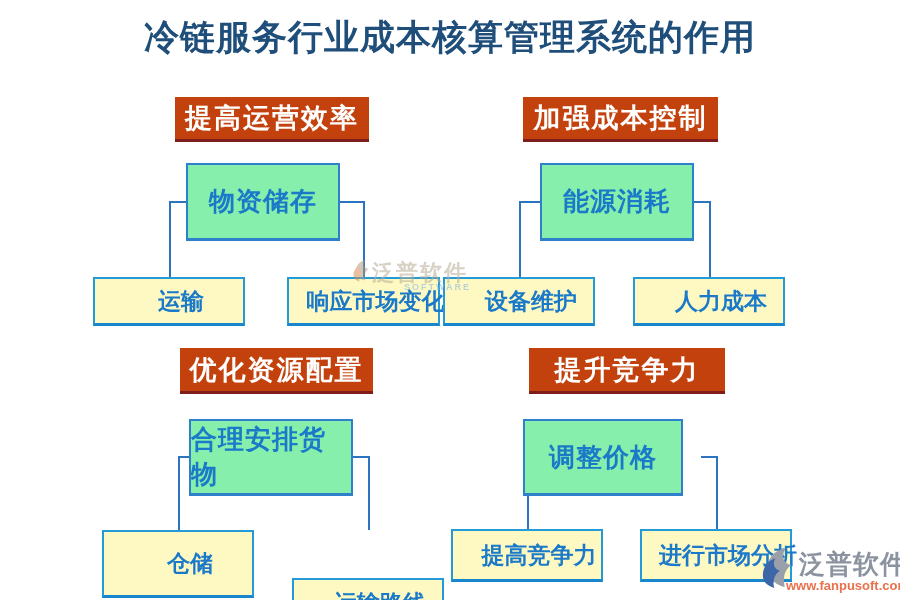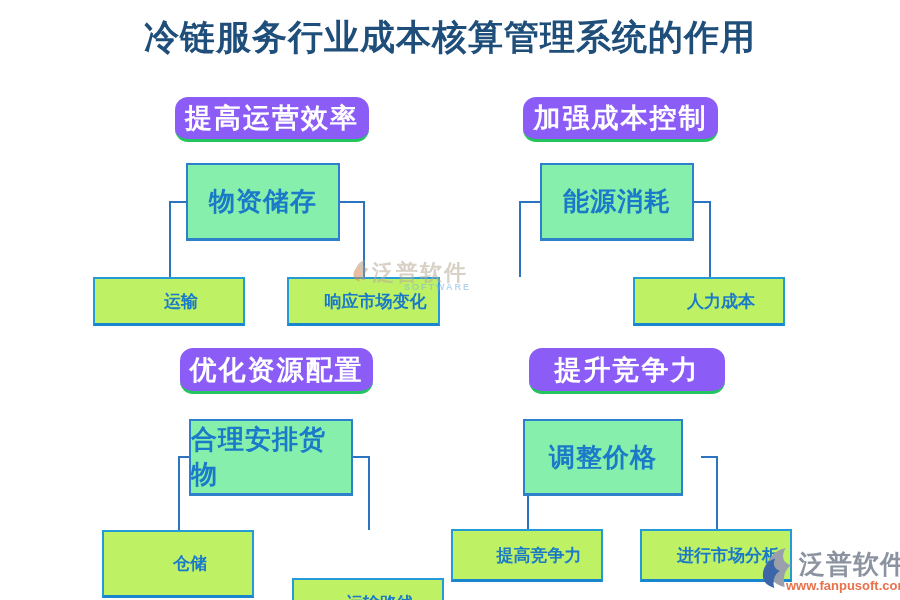--- a/index.html
+++ b/index.html
@@ -5,33 +5,33 @@
   html,body{margin:0;padding:0;background:#ffffff;}
   .stage{
     position:relative;width:900px;height:600px;background:#ffffff;overflow:hidden;
     font-family:"Liberation Serif","DejaVu Serif",serif;
   }
   .title{
     position:absolute;top:14px;left:0;width:100%;text-align:center;
     font-size:35px;font-weight:bold;color:#1e4e79;letter-spacing:1px;
   }
   .hdr{
-    position:absolute;background:#8b5cf6;border-bottom:3px solid #22c55e;
+    position:absolute;background:#c2410c;border-bottom:3px solid #7f1d1d;
     color:#ffffff;display:flex;align-items:center;justify-content:center;
-    font-size:27px;font-weight:bold;letter-spacing:2px;box-sizing:border-box;border-radius:13px;
+    font-size:27px;font-weight:bold;letter-spacing:2px;box-sizing:border-box;
   }
   .parent-box{
     position:absolute;background:#86efac;border:2px solid #2e80cb;border-bottom-width:3px;
     color:#1a79c8;display:flex;align-items:center;justify-content:center;
     font-size:26px;font-weight:bold;letter-spacing:1px;box-sizing:border-box;
   }
   .child-box{
-    position:absolute;background:#bef264;border:2px solid #249bd7;border-bottom:3px solid #1886cd;
+    position:absolute;background:#fef9c3;border:2px solid #249bd7;border-bottom:3px solid #1886cd;
     color:#1a79c8;display:flex;align-items:center;justify-content:center;
-    font-size:17px;font-weight:bold;box-sizing:border-box;white-space:nowrap;padding-left:24px;
+    font-size:23px;font-weight:bold;box-sizing:border-box;white-space:nowrap;padding-left:24px;
   }
   .hline{position:absolute;border-top:2px solid #2d74c0;height:0;}
   .vline{position:absolute;border-left:2px solid #2d74c0;width:0;}
   .wm-center{
     position:absolute;left:352px;top:258px;display:flex;align-items:flex-start;
     opacity:0.55;pointer-events:none;
   }
   .wm-center .wm-brand{
     font-size:22px;font-weight:bold;color:#b9ad97;letter-spacing:2px;
   }
@@ -65,20 +65,21 @@
   <div class="parent-box" style="left:186px;top:163px;width:154px;height:78px;">物资储存</div>
   <div class="child-box" style="left:93px;top:277px;width:152px;height:49px;">运输</div>
   <div class="child-box" style="left:287px;top:277px;width:153px;height:49px;">响应市场变化</div>
 
   <div class="hdr" style="left:523px;top:97px;width:195px;height:45px;">加强成本控制</div>
   <div class="hline" style="left:519px;top:201px;width:21px;"></div>
   <div class="vline" style="left:519px;top:201px;height:76px;"></div>
   <div class="hline" style="left:694px;top:201px;width:15px;"></div>
   <div class="vline" style="left:709px;top:201px;height:76px;"></div>
   <div class="parent-box" style="left:540px;top:163px;width:154px;height:78px;">能源消耗</div>
+  <div class="child-box" style="left:443px;top:277px;width:152px;height:49px;">设备维护</div>
   <div class="child-box" style="left:633px;top:277px;width:152px;height:49px;">人力成本</div>
 
   <div class="hdr" style="left:180px;top:348px;width:193px;height:46px;">优化资源配置</div>
   <div class="hline" style="left:178px;top:456px;width:11px;"></div>
   <div class="vline" style="left:178px;top:456px;height:74px;"></div>
   <div class="hline" style="left:353px;top:456px;width:15px;"></div>
   <div class="vline" style="left:368px;top:456px;height:74px;"></div>
   <div class="parent-box" style="left:189px;top:419px;width:164px;height:77px;">合理安排货物</div>
   <div class="child-box" style="left:102px;top:530px;width:152px;height:68px;">仓储</div>
   <div class="child-box" style="left:292px;top:530px;width:152px;height:52px;margin-top:48px;">运输路线</div>

